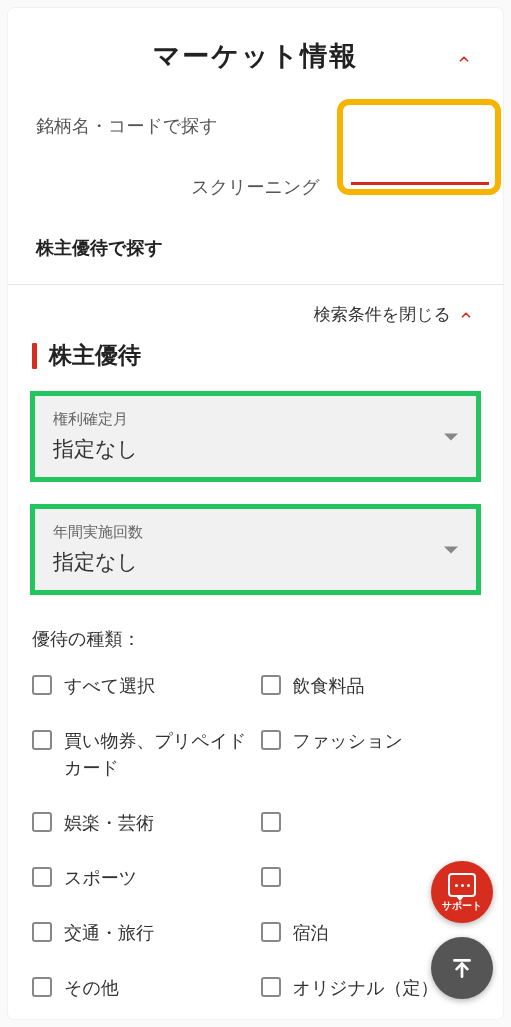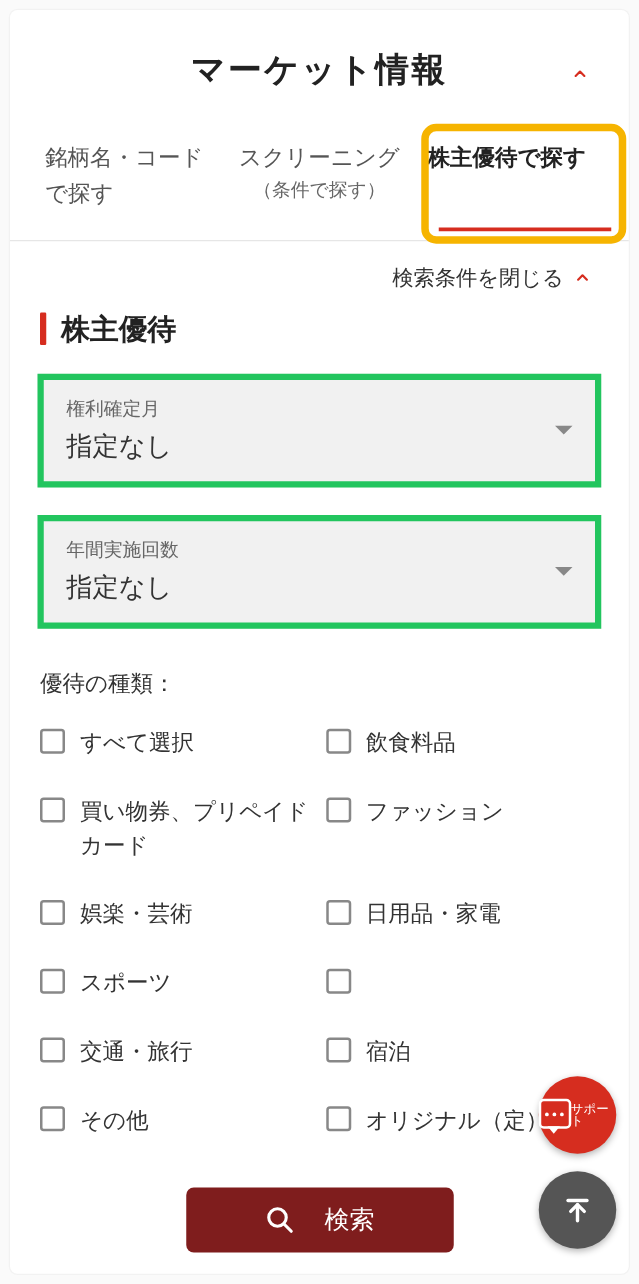--- a/index.html
+++ b/index.html
@@ -43,20 +43,21 @@
     width: 14px;
     height: 14px;
     display: inline-block;
   }
 
   .tabs {
     display: flex;
     border-bottom: 1px solid #e6e6e6;
     padding: 0 18px;
     gap: 0;
+    flex-direction: column;
   }
   .tab {
     flex: 1 1 0;
     padding: 10px 10px 22px 10px;
     font-size: 18px;
     line-height: 1.6;
     color: #555;
     cursor: pointer;
     text-align: left;
   }
@@ -194,26 +195,27 @@
     height: 24px;
   }
 
   .fab {
     position: absolute;
     right: 18px;
     width: 62px;
     height: 62px;
     border-radius: 50%;
     display: flex;
-    flex-direction: row;
+    flex-direction: column;
     align-items: center;
     justify-content: center;
     color: #fff;
     cursor: pointer;
     box-shadow: 0 2px 6px rgba(0,0,0,0.3);
+    font-weight: bold;
   }
   .fab.support {
     bottom: 104px;
     background: #d62d1f;
   }
   .fab.support .dots {
     width: 28px; height: 24px;
     border: 2.5px solid #fff;
     border-radius: 4px;
     display: flex;
@@ -259,21 +261,20 @@
         </svg>
     </span>
   </div>
 
   <div class="tabs">
     <div class="tab">
       <span>銘柄名・コードで探す</span>
     </div>
     <div class="tab center-sub">
       <span>スクリーニング</span>
-      <span class="sub">（条件で探す）</span>
     </div>
     <div class="tab active">
       <span>株主優待で探す</span>
     </div>
   </div>
 
   <div class="tab-underline" style="left:343px; width:138px; top:174px;"></div>
   <div class="tab-highlight" style="left:329px; top:91px; width:164px; height:96px;"></div>
 
   <div class="close-row">
@@ -318,21 +319,20 @@
     <label class="cb-item">
       <span class="cb-box"></span>
       <span class="cb-label">ファッション</span>
     </label>
     <label class="cb-item">
       <span class="cb-box"></span>
       <span class="cb-label">娯楽・芸術</span>
     </label>
     <label class="cb-item">
       <span class="cb-box"></span>
-      <span class="cb-label">日用品・家電</span>
     </label>
     <label class="cb-item">
       <span class="cb-box"></span>
       <span class="cb-label">スポーツ</span>
     </label>
     <label class="cb-item">
       <span class="cb-box"></span>
     </label>
     <label class="cb-item">
       <span class="cb-box"></span>

